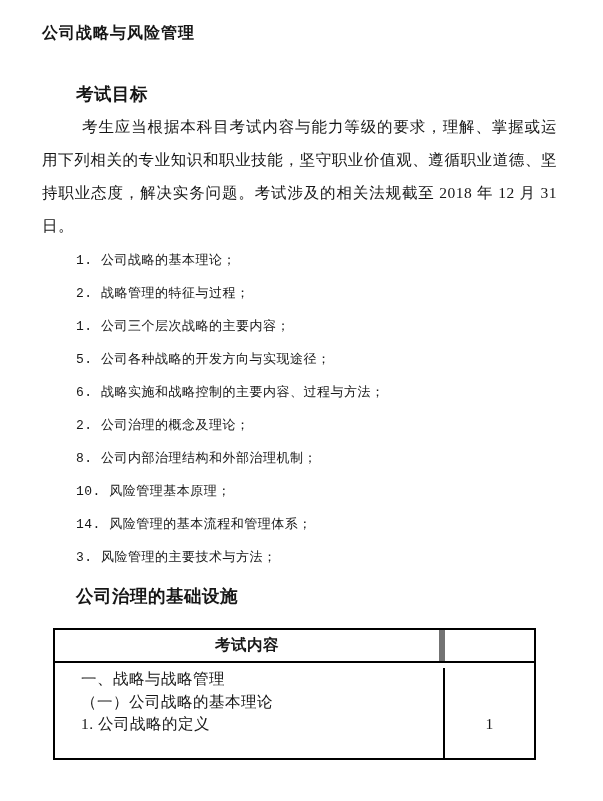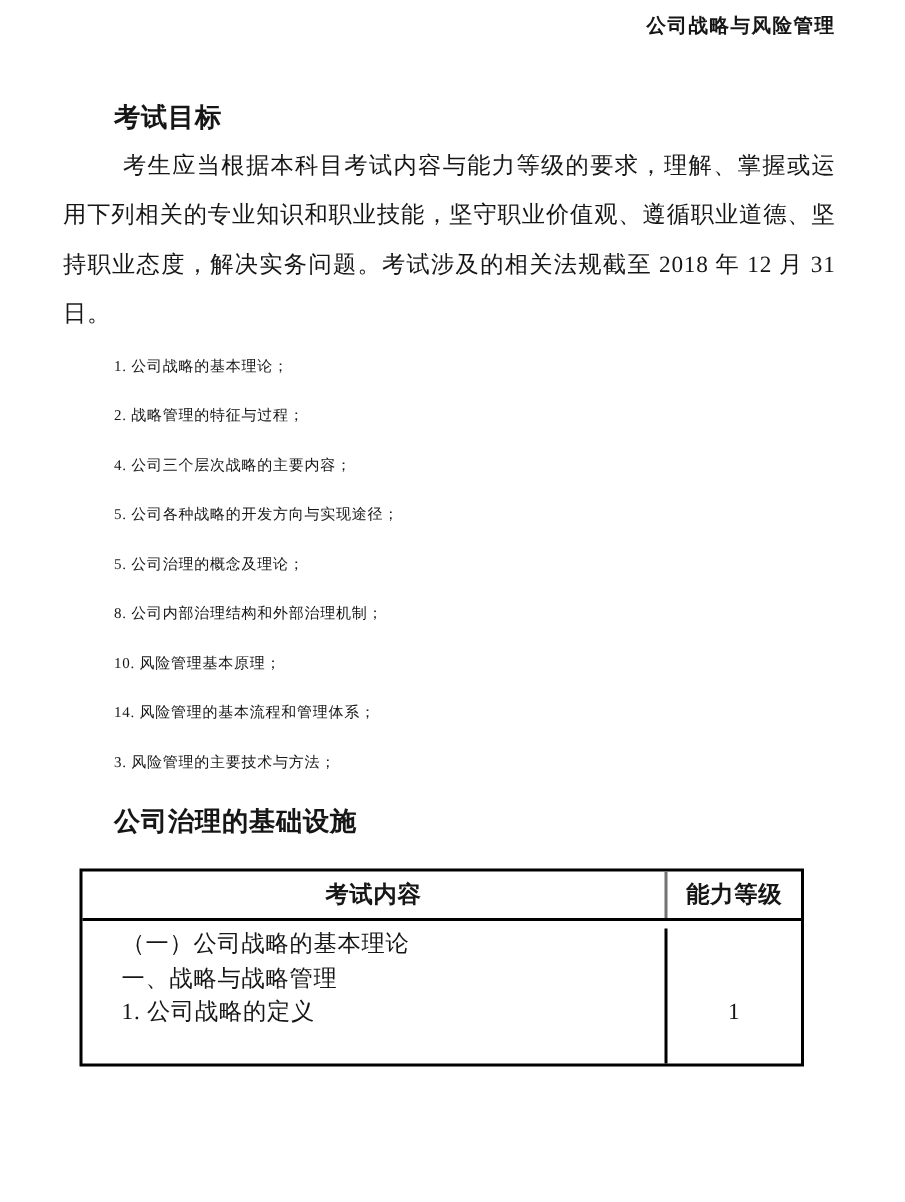--- a/index.html
+++ b/index.html
@@ -11,24 +11,25 @@
     overflow: hidden;
   }
   .page {
     box-sizing: border-box;
     width: 603px; height: 801px;
     padding: 6px 46px 0 42px;
   }
   .doc-title {
     font-family: "Liberation Sans", "DejaVu Sans", sans-serif;
     font-weight: bold;
-    font-size: 13px;
+    font-size: 16px;
     line-height: 22px;
-    text-align: right;
+    text-align: left;
     letter-spacing: 1px;
+    margin-top: 16px;
   }
   .section-heading {
     font-family: "Liberation Sans", "DejaVu Sans", sans-serif;
     font-weight: bold;
     font-size: 17.5px;
     line-height: 20px;
     margin: 40px 0 0 34px;
     letter-spacing: 0.5px;
   }
   .section-heading.second { margin-top: 12px; }
@@ -36,45 +37,46 @@
     margin-top: 6px;
     font-size: 15.5px;
     line-height: 33px;
     letter-spacing: 0.5px;
     text-align: justify;
     text-justify: inter-character;
     text-indent: 40px;
   }
   .objectives { margin-top: 2px; }
   .objective-item {
-    font-size: 10px;
+    font-size: 13px;
     line-height: 33px;
     letter-spacing: 0.5px;
     padding-left: 34px;
     white-space: nowrap;
+    font-family: Liberation Mono, monospace;
   }
   .exam-table {
     box-sizing: border-box;
     margin: 22px 0 0 11px;
     width: 483px;
     border: 2px solid #000000;
     font-size: 15.5px;
   }
   .thead {
     display: flex;
     height: 31px;
     border-bottom: 2px solid #000000;
     font-family: "Liberation Sans", "DejaVu Sans", sans-serif;
     font-weight: bold;
     font-size: 15.5px;
   }
   .th-content {
     box-sizing: border-box;
     width: 390px;
-    border-right: 2px solid #737373;
+    border-right: 6px solid #737373;
     display: flex; align-items: center; justify-content: center;
     letter-spacing: 0.5px;
   }
   .th-level {
     flex: 1;
     display: flex; align-items: center; justify-content: center;
     letter-spacing: 0.5px;
   }
   .tbody { display: flex; padding: 5px 0 0 0; height: 90px; }
   .tb-content {
@@ -98,40 +100,40 @@
 
   <div class="doc-title">公司战略与风险管理</div>
 
   <div class="section-heading">考试目标</div>
 
   <div class="intro-paragraph">考生应当根据本科目考试内容与能力等级的要求，理解、掌握或运用下列相关的专业知识和职业技能，坚守职业价值观、遵循职业道德、坚持职业态度，解决实务问题。考试涉及的相关法规截至 2018 年 12 月 31 日。</div>
 
   <div class="objectives">
     <div class="objective-item">1. 公司战略的基本理论；</div>
     <div class="objective-item">2. 战略管理的特征与过程；</div>
-    <div class="objective-item">4. 公司三个层次战略的主要内容；</div>
+    <div class="objective-item">1. 公司三个层次战略的主要内容；</div>
     <div class="objective-item">5. 公司各种战略的开发方向与实现途径；</div>
-    <div class="objective-item">5. 公司治理的概念及理论；</div>
+    <div class="objective-item">6. 战略实施和战略控制的主要内容、过程与方法；</div>
+    <div class="objective-item">2. 公司治理的概念及理论；</div>
     <div class="objective-item">8. 公司内部治理结构和外部治理机制；</div>
     <div class="objective-item">10. 风险管理基本原理；</div>
     <div class="objective-item">14. 风险管理的基本流程和管理体系；</div>
     <div class="objective-item">3. 风险管理的主要技术与方法；</div>
   </div>
 
   <div class="section-heading second">公司治理的基础设施</div>
 
   <div class="exam-table">
     <div class="thead">
       <div class="th-content">考试内容</div>
-      <div class="th-level">能力等级</div>
     </div>
     <div class="tbody">
       <div class="tb-content">
+        <div class="trow-line">一、战略与战略管理</div>
         <div class="trow-line">（一）公司战略的基本理论</div>
-        <div class="trow-line">一、战略与战略管理</div>
         <div class="trow-line">1. 公司战略的定义</div>
 
       </div>
       <div class="tb-level">
         <div class="trow-line"></div>
         <div class="trow-line"></div>
         <div class="trow-line">1</div>
 
       </div>
     </div>

